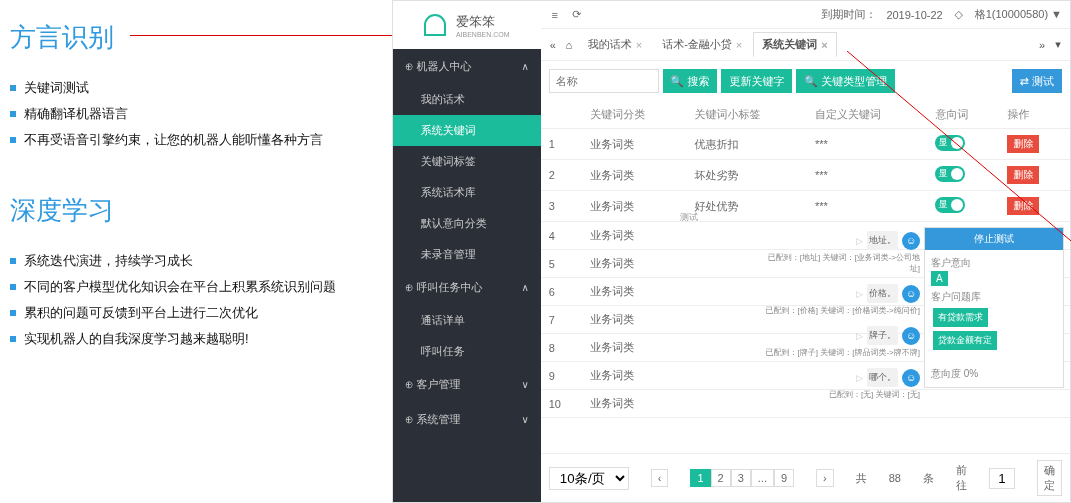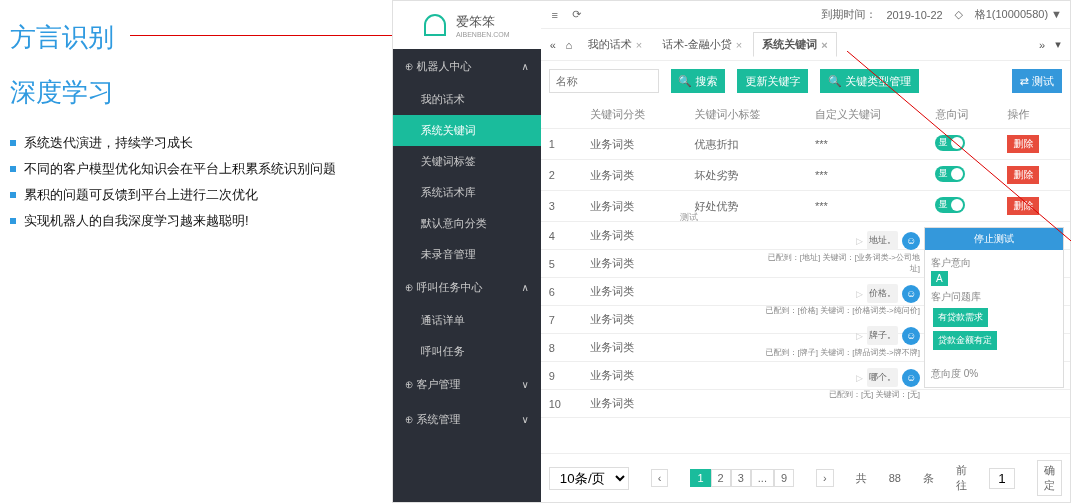--- a/index.html
+++ b/index.html
@@ -18,21 +18,21 @@
 .side-group{padding:10px 12px;font-size:11px;display:flex;align-items:center;justify-content:space-between;cursor:pointer}
 .side-item{padding:8px 12px 8px 28px;font-size:11px;cursor:pointer}
 .side-item.active{background:#1abc9c;color:#fff}
 .chev{font-size:10px}
 .main{flex:1;display:flex;flex-direction:column;background:#fff;min-width:0}
 .topbar{height:28px;border-bottom:1px solid #eee;display:flex;align-items:center;padding:0 8px;font-size:11px;color:#666;gap:10px}
 .topbar .right{margin-left:auto;display:flex;gap:10px;align-items:center}
 .tabbar{height:32px;border-bottom:1px solid #eee;display:flex;align-items:center;padding:0 6px;gap:4px;font-size:11px;color:#555}
 .tab{padding:4px 8px;border:1px solid transparent;display:flex;gap:4px;align-items:center;cursor:pointer}
 .tab.active{border:1px solid #ddd;border-bottom:1px solid #fff;font-weight:600}
-.toolbar{padding:8px;display:flex;gap:12px;align-items:center}
+.toolbar{padding:8px;display:flex;gap:4px;align-items:center}
 .input{border:1px solid #ddd;height:24px;padding:0 6px;font-size:11px;width:110px}
 .btn{height:24px;padding:0 8px;color:#fff;border:none;font-size:11px;cursor:pointer;display:inline-flex;align-items:center;gap:3px}
 .btn.teal{background:#1abc9c}
 .btn.blue{background:#3498db}
 .table{width:100%;border-collapse:collapse;font-size:11px}
 .table th,.table td{border-bottom:1px solid #eee;padding:6px 8px;text-align:left;color:#666;text-overflow:ellipsis}
 .table th{font-weight:500;color:#888}
 .toggle{width:30px;height:16px;background:#1abc9c;border-radius:8px;position:relative;display:inline-block}
 .toggle::after{content:"";position:absolute;right:2px;top:2px;width:12px;height:12px;background:#fff;border-radius:50%}
 .toggle-label{color:#fff;font-size:9px;position:absolute;left:3px;top:1px}
@@ -51,20 +51,25 @@
 .match-line{font-size:8px;color:#888;margin-top:-14px;margin-bottom:10px;text-align:right}
 .red-diag{position:absolute;left:454px;top:50px;width:470px;height:400px;pointer-events:none;z-index:5}
 .ic{display:inline-block;width:12px;text-align:center}
 </style>
 </head>
 <body>
 
 <div class="page">
   <div class="marketing">
     <h2 class="m-title red-line">方言识别</h2>
+    <ul class="m-list">
+      <li>关键词测试</li>
+      <li>精确翻译机器语言</li>
+      <li>不再受语音引擎约束，让您的机器人能听懂各种方言</li>
+    </ul>
     <h2 class="m-title">深度学习</h2>
     <ul class="m-list">
       <li>系统迭代演进，持续学习成长</li>
       <li>不同的客户模型优化知识会在平台上积累系统识别问题</li>
       <li>累积的问题可反馈到平台上进行二次优化</li>
       <li>实现机器人的自我深度学习越来越聪明!</li>
     </ul>
   </div>
 
   <div class="app">

